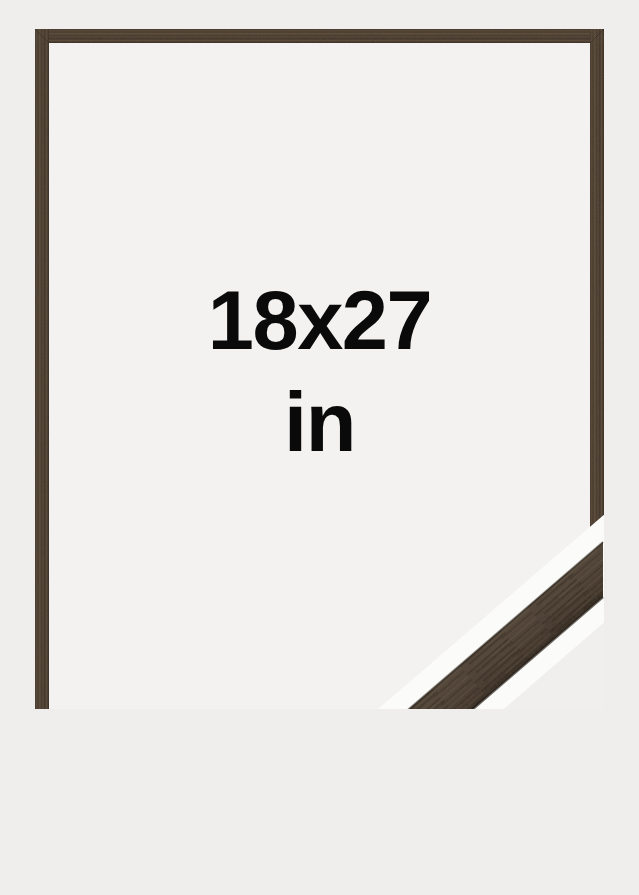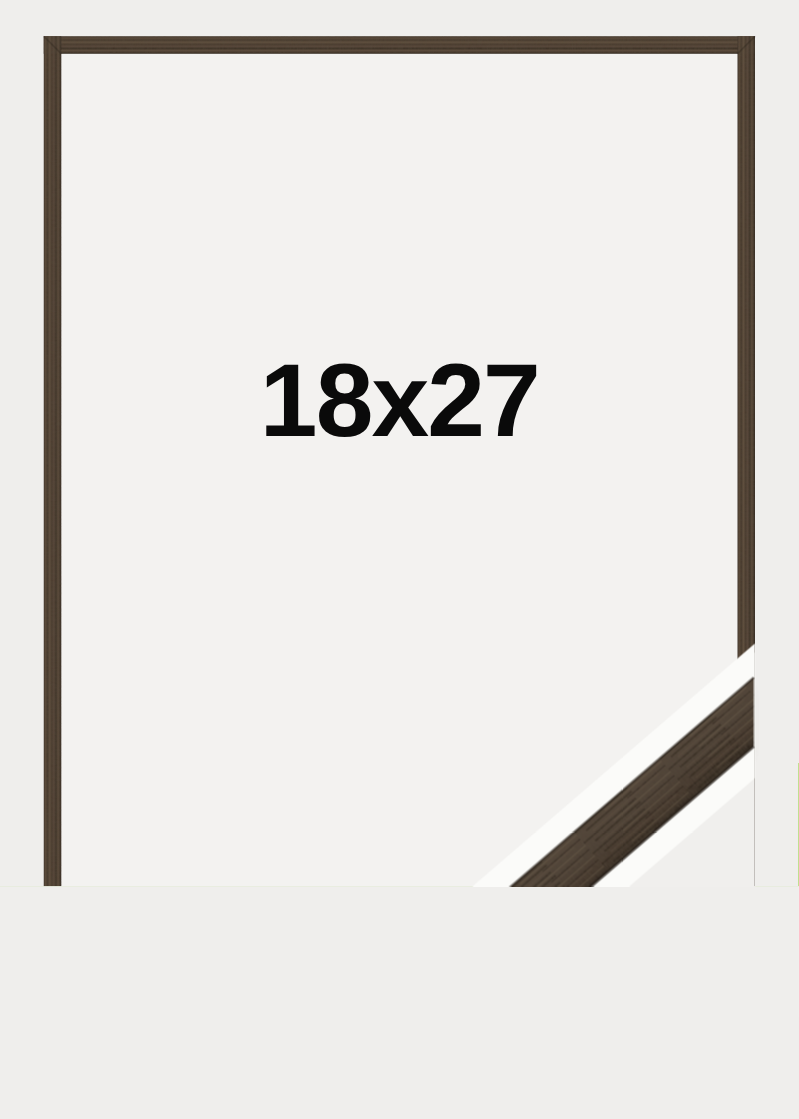--- a/index.html
+++ b/index.html
@@ -175,15 +175,16 @@
 
       <line x1="374" y1="739" x2="603" y2="542" stroke="#261f18" stroke-width="2" opacity="0.5"></line>
       <line x1="603" y1="597" x2="437" y2="740" stroke="#221b15" stroke-width="2.4" opacity="0.65"></line>
       <line x1="437" y1="740" x2="546" y2="864" stroke="#221b15" stroke-width="2.2" opacity="0.55"></line>
       <line x1="374" y1="739" x2="437" y2="740" stroke="#1c1611" stroke-width="1.6" opacity="0.5"></line>
     </g>
   </svg>
 
   <div class="size-overlay">
     <span class="line">18x27</span>
+    <span class="line">in</span>
   </div>
 
 </div>
 
 </body></html>

